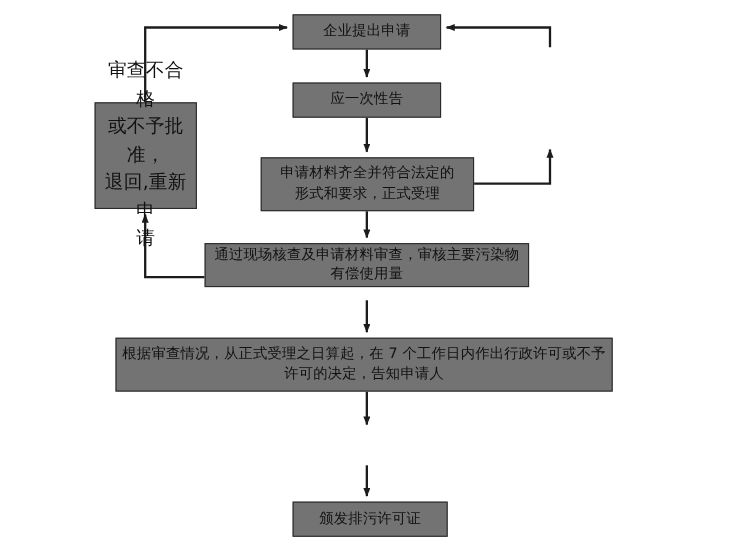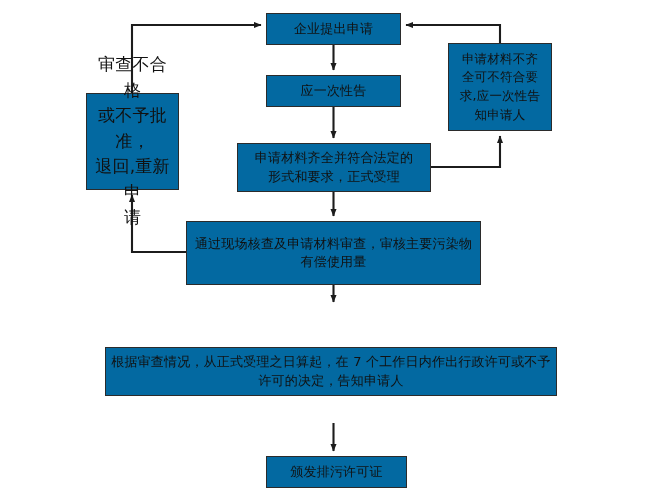--- a/index.html
+++ b/index.html
@@ -21,43 +21,43 @@
     left: 0;
     top: 0;
     width: 665px;
     height: 500px;
     pointer-events: none;
   }
   .node {
     position: absolute;
     box-sizing: border-box;
     border: 1px solid #2b2b2b;
-    background: #0369a1;
+    background: #737373;
     display: flex;
     align-items: center;
     justify-content: center;
     text-align: center;
     color: #111111;
     font-size: 13px;
     line-height: 1.42;
     letter-spacing: 0.2px;
     padding: 2px 4px;
     z-index: 2;
   }
   .node-text {
     display: block;
     width: 100%;
     white-space: pre-line;
   }
   
   #node-apply          { left: 266px; top: 13px;  width: 135px; height: 32px; }
   #node-submit         { left: 266px; top: 75px;  width: 135px; height: 32px; }
   #node-accept         { left: 237px; top: 143px; width: 194px; height: 49px; }
-  #node-review         { left: 186px; top: 221px; width: 295px; height: 64px; }
-  #node-decision       { left: 105px; top: 307px; width: 452px; height: 49px; margin-top: 40px; }
+  #node-review         { left: 186px; top: 221px; width: 295px; height: 40px; }
+  #node-decision       { left: 105px; top: 307px; width: 452px; height: 49px; }
   #node-payment        { left: 218px; top: 391px; width: 236px; height: 32px; }
   #node-issue          { left: 266px; top: 456px; width: 141px; height: 32px; }
   #node-reject         { left: 86px;  top: 93px;  width: 93px;  height: 97px;
                          font-size: 17px; line-height: 1.5; }
   #node-incomplete     { left: 448px; top: 43px;  width: 104px; height: 88px;
                          font-size: 12.5px; line-height: 1.5; }
 </style>
 </head>
 <body>
 
@@ -111,20 +111,14 @@
     <span class="node-text">颁发排污许可证</span>
   </div>
 
   <div class="node" id="node-reject">
     <span class="node-text">审查不合格
 或不予批准，
 退回,重新申
 请</span>
   </div>
 
-  <div class="node" id="node-incomplete">
-    <span class="node-text">申请材料不齐
-全可不符合要
-求,应一次性告
-知申请人</span>
-  </div>
 
 </div>
 
 </body></html>

